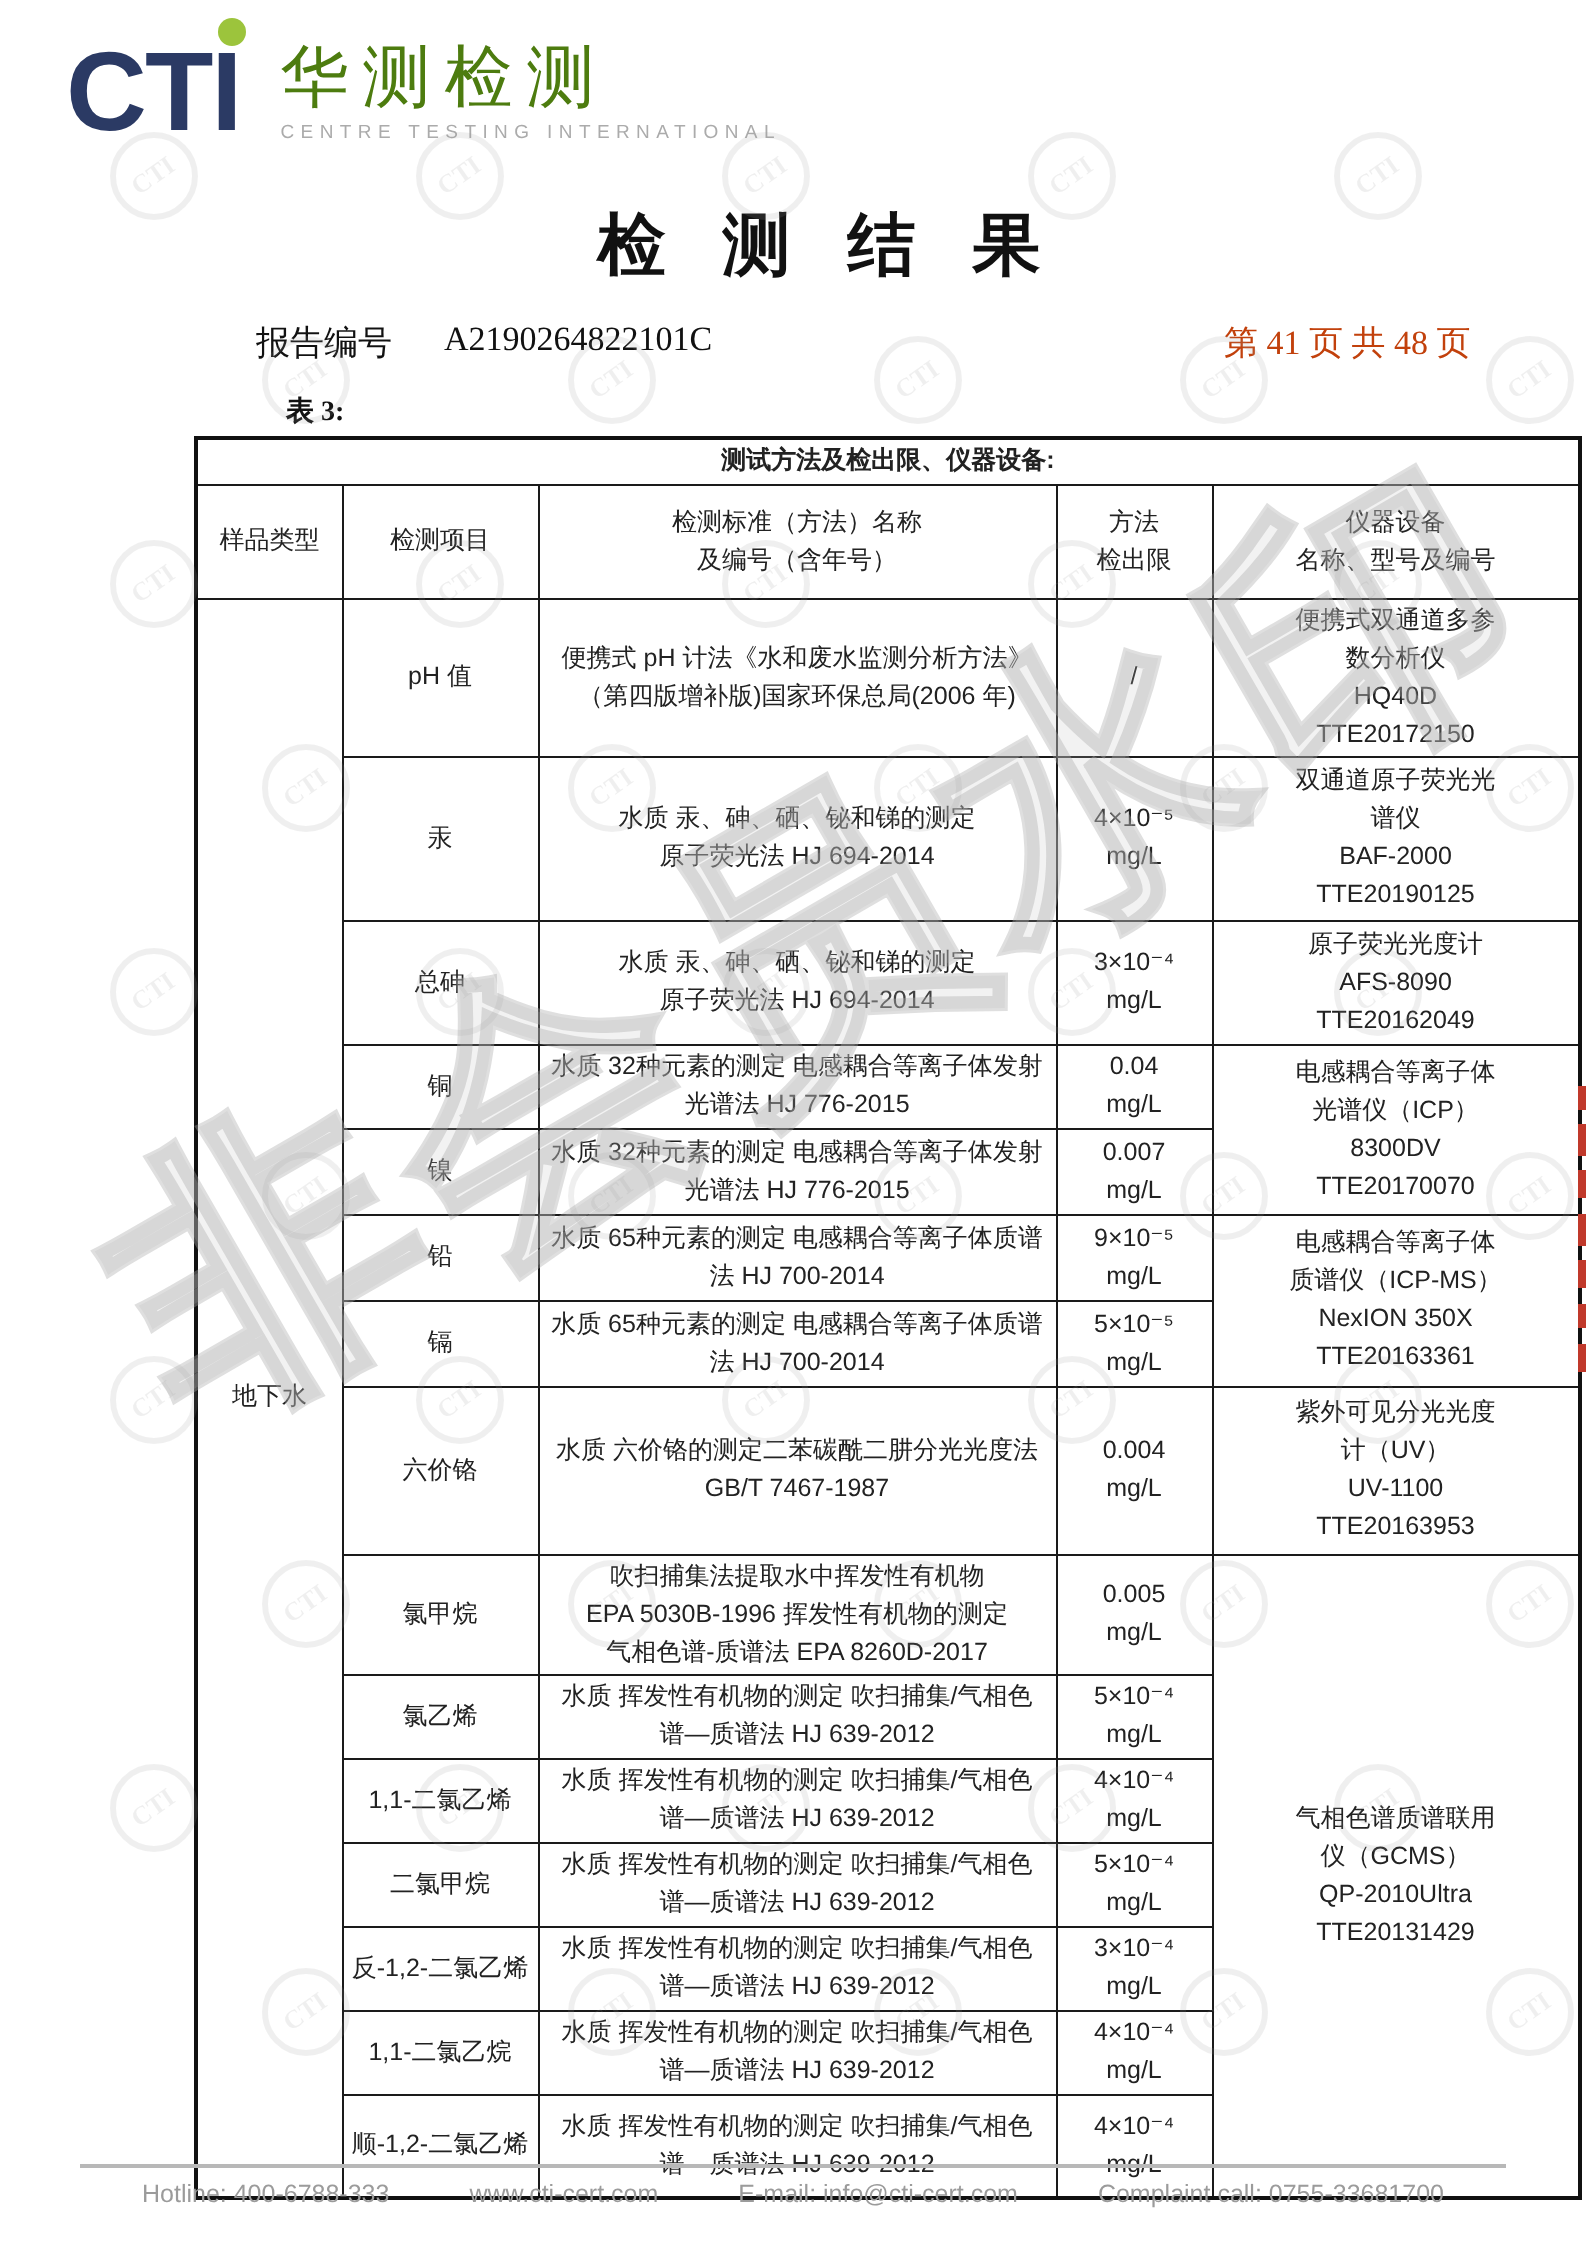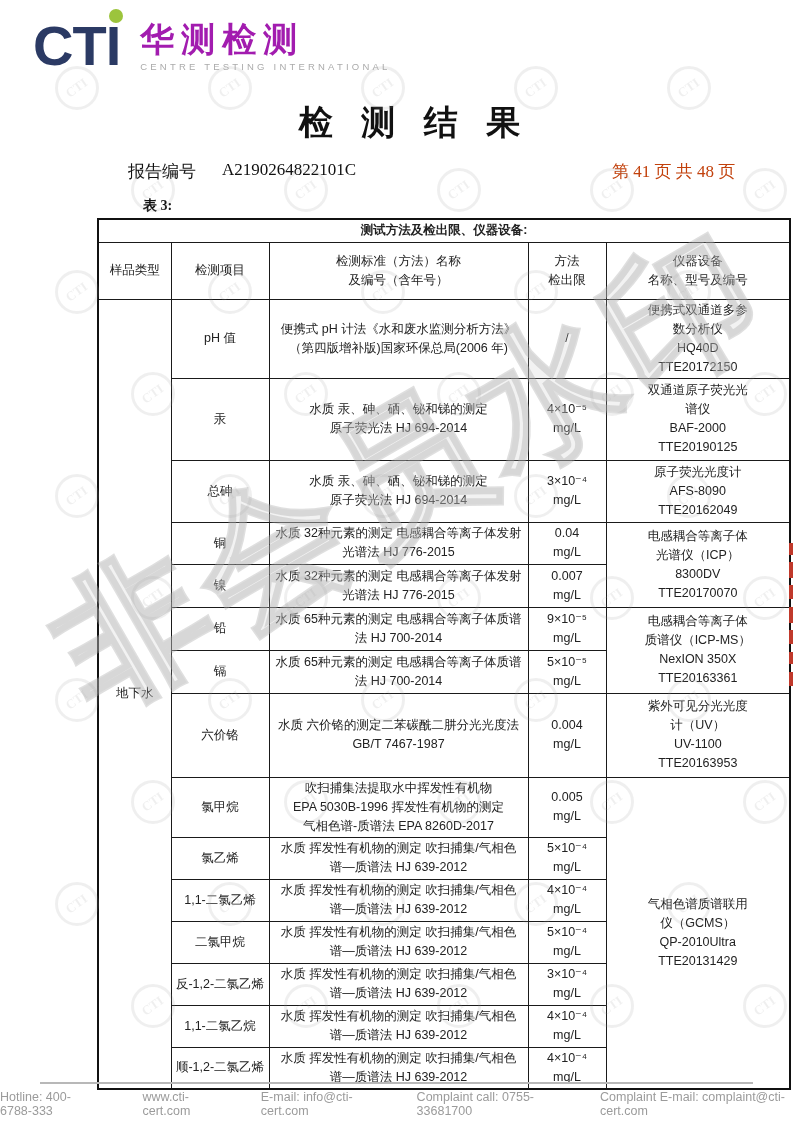--- a/index.html
+++ b/index.html
@@ -9,21 +9,21 @@
   }
   .content{position:relative;z-index:1;}
 
   
   .logo-row{position:absolute;left:33px;top:18px;display:flex;align-items:flex-end;}
   .logo-cti{position:relative;font-weight:bold;font-size:56px;line-height:1;
             color:#2b3a64;letter-spacing:-1px;font-family:"Liberation Sans",sans-serif;}
   .logo-dot{position:absolute;left:76px;top:-9px;width:14px;height:14px;border-radius:50%;
             background:#9cc43c;}
   .logo-cn-block{margin-left:20px;padding-bottom:2px;}
-  .logo-cn{font-size:34px;font-weight:bold;color:#a21caf;letter-spacing:7px;line-height:1.1;}
+  .logo-cn{font-size:34px;font-weight:normal;color:#4d7c0f;letter-spacing:7px;line-height:1.1;}
   .logo-sub{font-size:9.5px;color:#ababab;letter-spacing:3.2px;margin-top:3px;}
 
   
   .doc-title{position:absolute;left:0;right:0;top:100px;text-align:center;
              font-family:"Liberation Serif","DejaVu Serif",serif;font-size:34px;
              font-weight:600;color:#111;letter-spacing:10px;padding-left:36px;}
   .report-line{position:absolute;left:128px;top:160px;display:flex;gap:26px;
                font-family:"Liberation Serif","DejaVu Serif",serif;font-size:17px;color:#111;justify-content:center;}
   .page-info{position:absolute;left:612px;top:160px;
              font-family:"Liberation Serif","DejaVu Serif",serif;font-size:17px;color:#c2410c;}
@@ -228,37 +228,36 @@
           <td class="limit">3×10⁻⁴
 mg/L</td>
         </tr>
         <tr style="height:42px">
           <td class="item">1,1-二氯乙烷</td>
           <td class="method">水质 挥发性有机物的测定 吹扫捕集/气相色
 谱—质谱法 HJ 639-2012</td>
           <td class="limit">4×10⁻⁴
 mg/L</td>
         </tr>
-        <tr style="height:42px">
+        <tr style="height:52px">
           <td class="item">顺-1,2-二氯乙烯</td>
           <td class="method">水质 挥发性有机物的测定 吹扫捕集/气相色
 谱—质谱法 HJ 639-2012</td>
           <td class="limit">4×10⁻⁴
 mg/L</td>
         </tr>
       </tbody>
     </table>
 
     <div class="footer-rule"></div>
     <div class="footer-text">
       <span>Hotline: 400-6788-333</span>
       <span>www.cti-cert.com</span>
       <span>E-mail: info@cti-cert.com</span>
       <span>Complaint call: 0755-33681700</span>
-      <span>Complaint E-mail: complaint@cti-cert.com</span>
     </div>
   </div>
 
   <div class="wm-layer">
     <div class="wm-diagonal">非会员水印</div>
     <div id="wm-circles">
         <div class="wm-circle" style="left: 55px; top: 66px;">
           <span>CTI</span>
         </div>
         <div class="wm-circle" style="left: 208px; top: 66px;">

